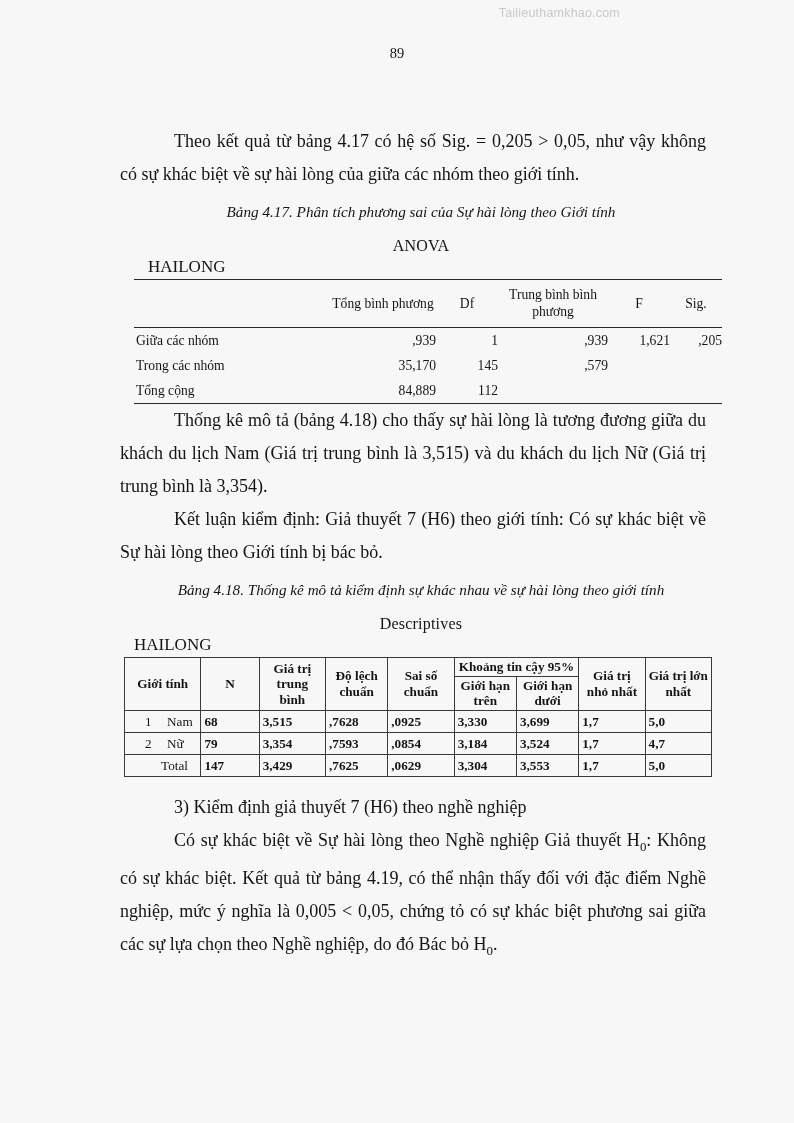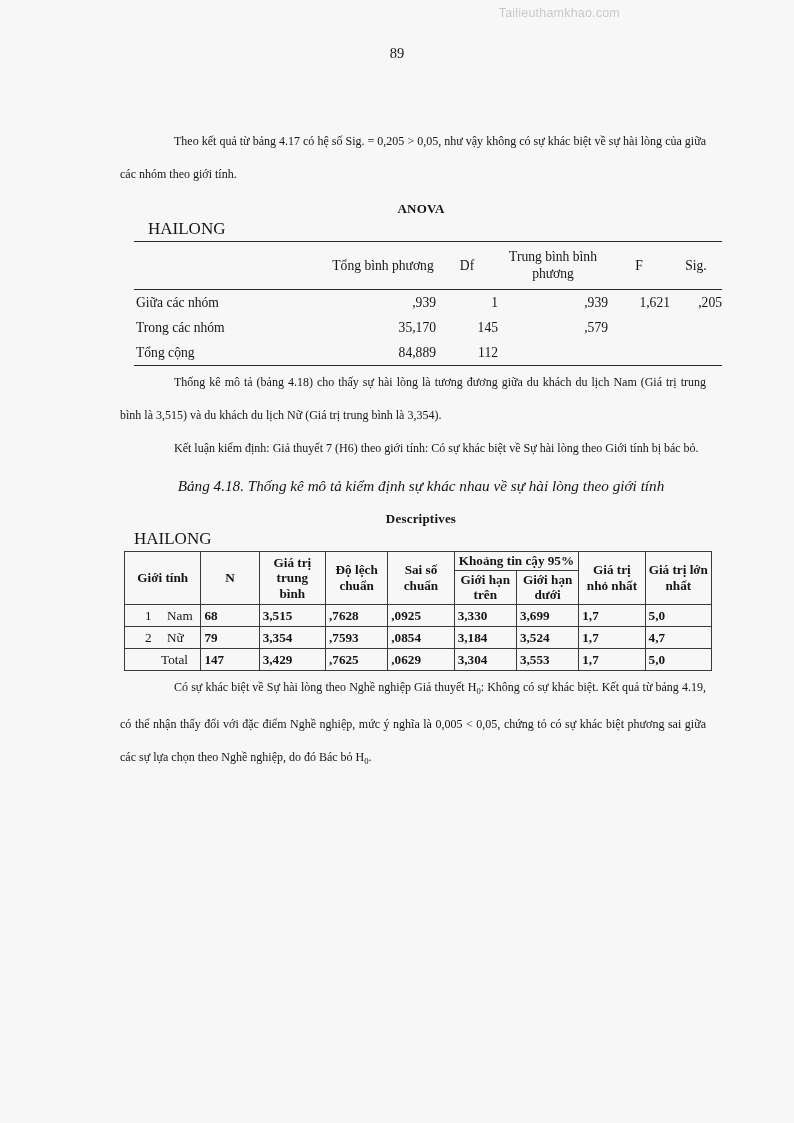--- a/index.html
+++ b/index.html
@@ -49,39 +49,39 @@
   
   .content {
     position: absolute;
     top: 125px;
     left: 120px;
     width: 602px;
   }
 
   p.body-text {
     margin: 0 16px 0 0;
-    font-size: 12px;
+    font-size: 18px;
     line-height: 33px;
     text-align: justify;
     text-indent: 54px;
     hyphens: none;
   }
 
   .caption {
     margin: 6px 0 4px 0;
     font-size: 15.2px;
     font-style: italic;
     text-align: center;
     line-height: 30px;
   }
 
   .spss-title {
     text-align: center;
-    font-weight: bold;
-    font-size: 13px;
+    font-weight: normal;
+    font-size: 16px;
     font-family: "Liberation Serif", "DejaVu Serif", serif;
     margin: 10px 0 2px 0;
     letter-spacing: .2px;
   }
 
   .spss-sublabel {
     font-size: 17px;
     margin: 0 0 0 14px;
     padding-bottom: 2px;
   }
@@ -174,20 +174,21 @@
 <div class="page">
 
   <div class="watermark">Tailieuthamkhao.com</div>
 
   <div class="page-number">89</div>
 
   <div class="content">
 
     <p class="body-text">Theo kết quả từ bảng 4.17 có hệ số Sig. = 0,205 &gt; 0,05, như vậy không có sự khác biệt về sự hài lòng của giữa các nhóm theo giới tính.</p>
 
+    <div class="caption">Bảng 4.17. Phân tích phương sai của Sự hài lòng theo Giới tính</div>
 
     <div class="spss-title">ANOVA</div>
 
     <div class="anova-wrap">
       <div class="spss-sublabel">HAILONG</div>
       <table class="anova">
         <colgroup>
           <col class="c-lbl">
             <col class="c-ss">
             <col class="c-df">
@@ -303,17 +304,18 @@
             <td class="num">,0629</td>
             <td class="num">3,304</td>
             <td class="num">3,553</td>
             <td class="num">1,7</td>
             <td class="num">5,0</td>
           </tr>
         </tbody>
       </table>
     </div>
 
+    <p class="body-text" style="margin-top:14px;">3)  Kiểm định giả thuyết 7 (H6) theo nghề nghiệp</p>
 
     <p class="body-text"><span>Có sự khác biệt về Sự hài lòng theo Nghề nghiệp Giả thuyết H</span><sub>0</sub><span>: Không có sự khác biệt. Kết quả từ bảng 4.19, có thể nhận thấy đối với đặc điểm Nghề nghiệp, mức ý nghĩa là 0,005 &lt; 0,05, chứng tỏ có sự khác biệt phương sai giữa các sự lựa chọn theo Nghề nghiệp, do đó Bác bỏ H</span><sub>0</sub><span>.</span></p>
 
   </div>
 </div>
 
 </body></html>

